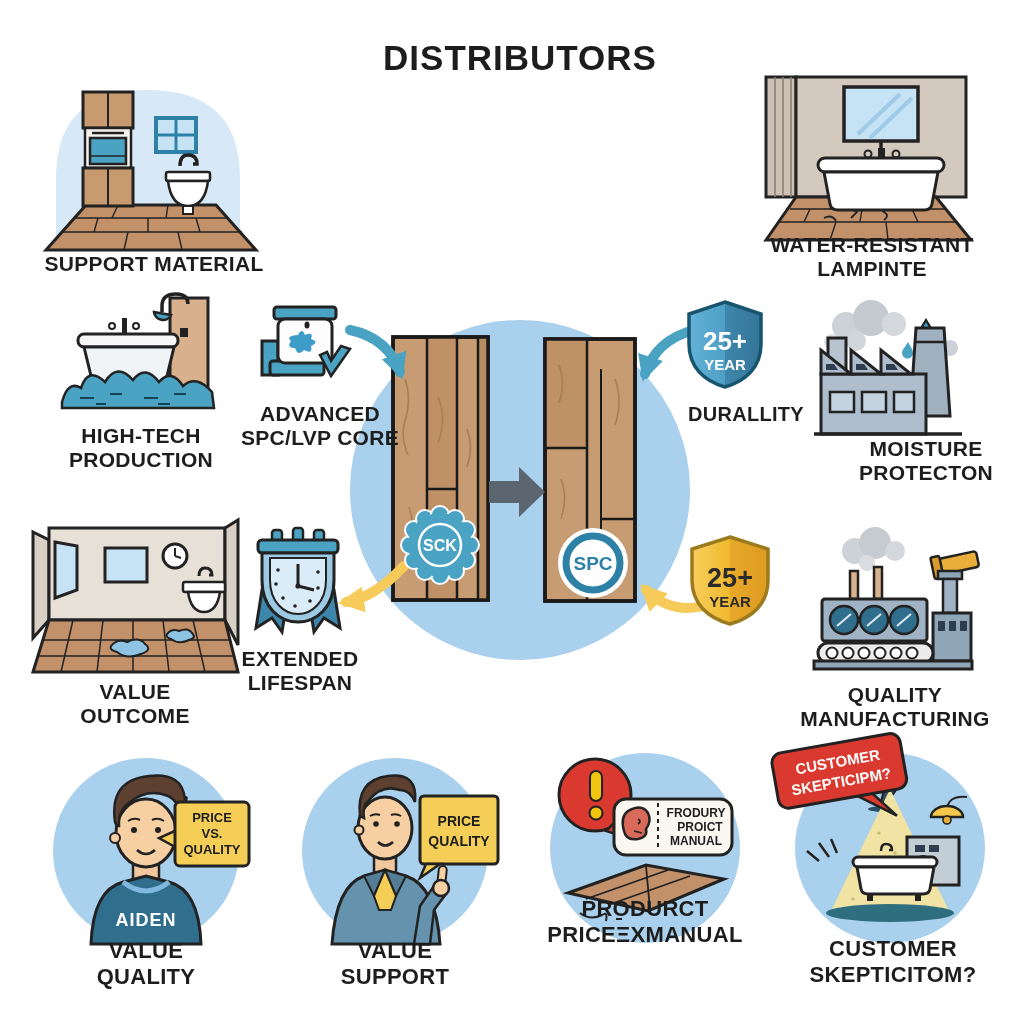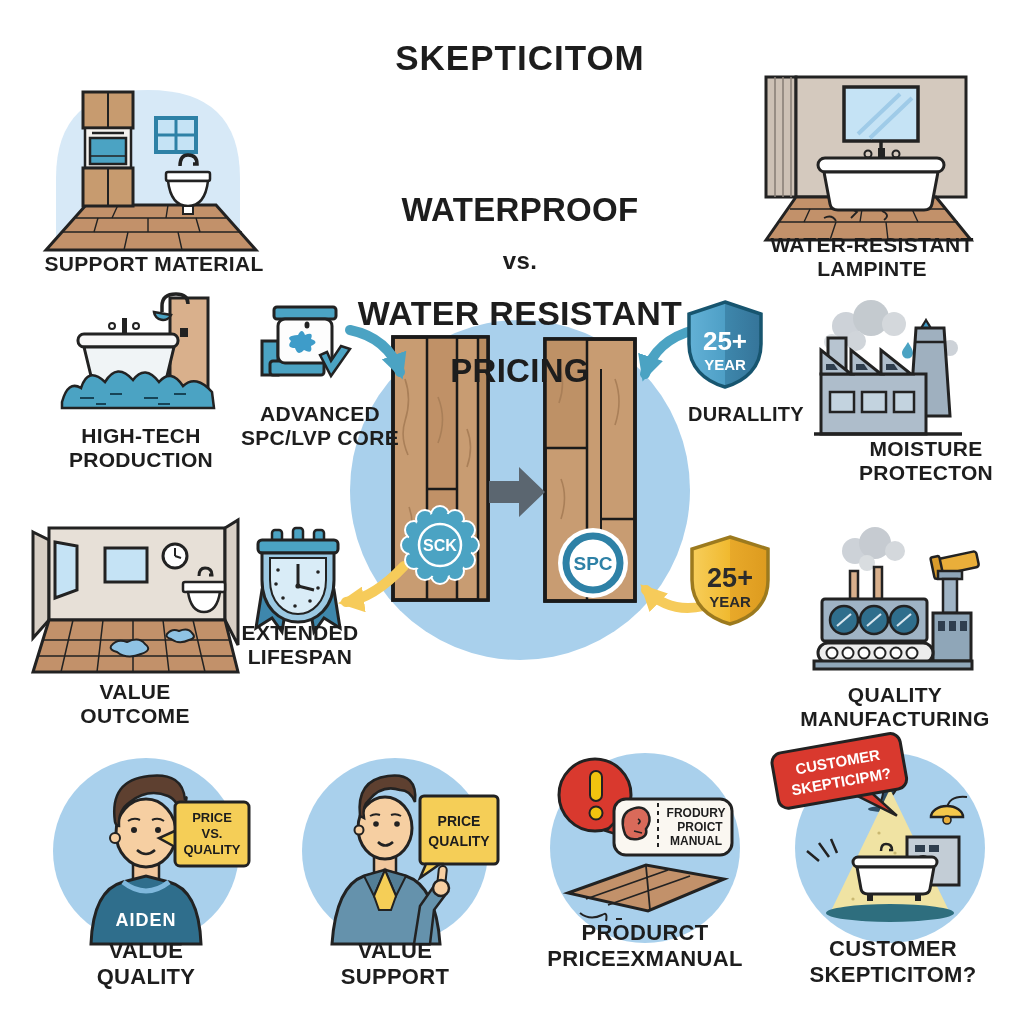--- a/index.html
+++ b/index.html
@@ -375,47 +375,41 @@
     <path d="M24,90 l10,14 M36,86 l6,14 M12,98 l12,10" stroke="#222" stroke-width="2.5" fill="none"></path>
     <g transform="translate(-20,-22) rotate(-10 64 44)">
       <polygon points="92,66 114,94 76,66" fill="#D9392E" stroke="#222" stroke-width="2.5"></polygon>
       <rect x="0" y="12" width="130" height="56" rx="10" fill="#D9392E" stroke="#222" stroke-width="3"></rect>
       <text x="65" y="36" text-anchor="middle" font-family="Liberation Sans,sans-serif" font-size="15" font-weight="bold" fill="#fff">CUSTOMER</text>
       <text x="65" y="56" text-anchor="middle" font-family="Liberation Sans,sans-serif" font-size="15" font-weight="bold" fill="#fff">SKEPTICIPM?</text>
     </g>
   </g>
 </svg>
 
-<div class="cap cap-title" style="left:262px;top:38px;width:516px;">SKEPTICITOM</div>
-
-<div class="cap" style="left:320px;top:172px;width:400px;">
-  <span class="h1">WATERPROOF</span>
-  <span class="h2">vs.</span>
-  <span class="h3">WATER RESISTANT</span>
-  <span class="h4">PRICING</span>
-</div>
+<div class="cap cap-title" style="left:262px;top:38px;width:516px;">DISTRIBUTORS</div>
+
 
 <div class="cap cap-side" style="left:34px;top:252px;width:240px;">SUPPORT MATERIAL</div>
 <div class="cap cap-side" style="left:760px;top:233px;width:224px;">WATER-RESISTANT
 LAMPINTE</div>
 <div class="cap cap-side" style="left:31px;top:424px;width:220px;">HIGH-TECH
 PRODUCTION</div>
 <div class="cap cap-side" style="left:210px;top:402px;width:220px;">ADVANCED
 SPC/LVP CORE</div>
 <div class="cap cap-side" style="left:636px;top:403px;width:220px;font-size:20px;">DURALLITY</div>
 <div class="cap cap-side" style="left:816px;top:437px;width:220px;">MOISTURE
 PROTECTON</div>
 <div class="cap cap-side" style="left:25px;top:680px;width:220px;">VALUE
 OUTCOME</div>
-<div class="cap cap-side" style="left:190px;top:621px;width:220px;">EXTENDED
+<div class="cap cap-side" style="left:190px;top:647px;width:220px;">EXTENDED
 LIFESPAN</div>
 <div class="cap cap-side" style="left:772px;top:683px;width:246px;">QUALITY
 MANUFACTURING</div>
 <div class="cap cap-bottom" style="left:36px;top:938px;width:220px;">VALUE
 QUALITY</div>
 <div class="cap cap-bottom" style="left:285px;top:938px;width:220px;">VALUE
 SUPPORT</div>
-<div class="cap cap-bottom" style="left:523px;top:920px;width:244px;">PRODURCT
+<div class="cap cap-bottom" style="left:523px;top:896px;width:244px;">PRODURCT
 PRICEΞXMANUAL</div>
 <div class="cap cap-bottom" style="left:771px;top:936px;width:244px;">CUSTOMER
 SKEPTICITOM?</div>
 
 </div>
 
 </body></html>

